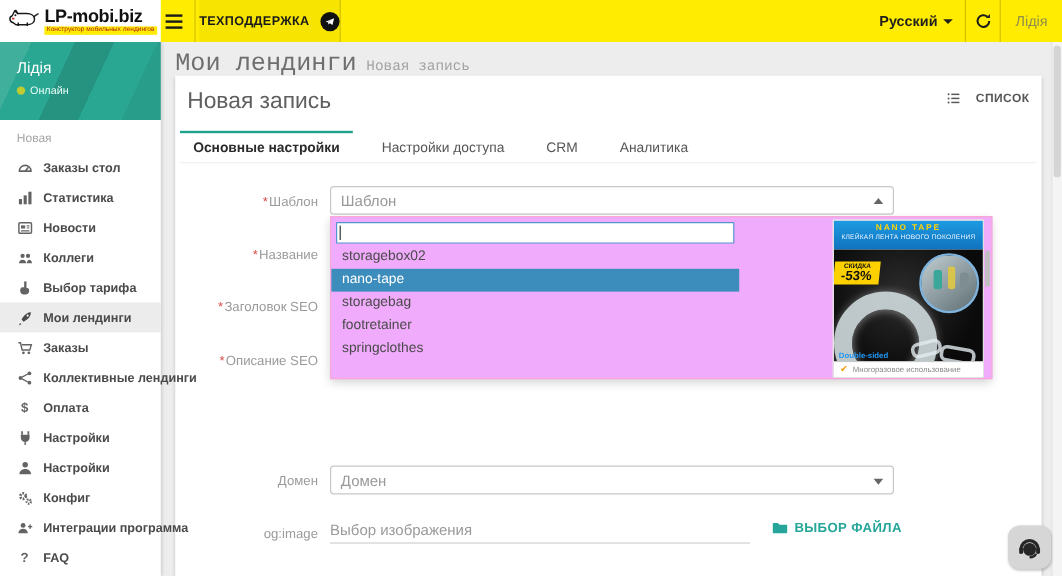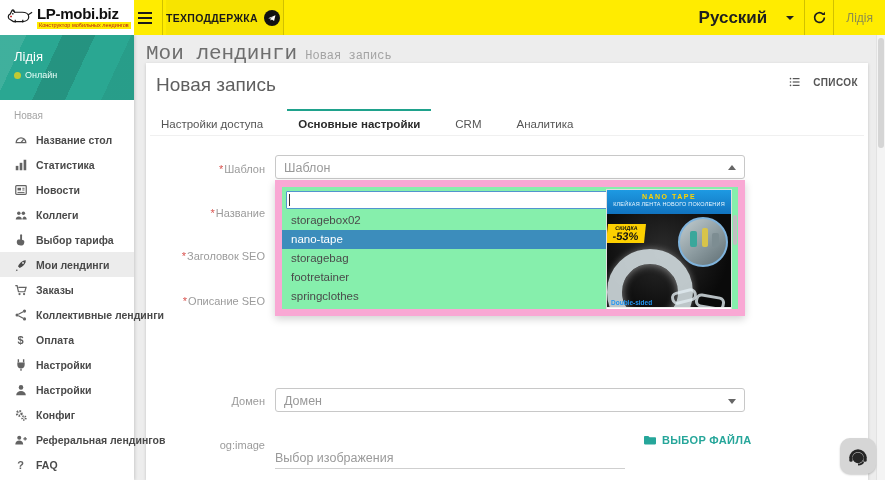--- a/index.html
+++ b/index.html
@@ -8,24 +8,24 @@
 
   
   .topbar { position:absolute; left:0; top:0; width:885px; height:35px; background:#ffec00; z-index:30; }
   .logo-box { position:absolute; left:0; top:0; width:134px; height:35px; background:#ffffff; display:flex; align-items:center; padding-left:4px; gap:3px; }
   .logo-texts { display:flex; flex-direction:column; line-height:1; }
   .logo-title { font-size:15px; font-weight:700; color:#111; letter-spacing:-0.3px; }
   .logo-sub { font-size:5.5px; color:#b71c1c; background:#ffec00; padding:1px 2px; margin-top:1px; white-space:nowrap; }
   .tb-divider { position:absolute; top:0; width:1px; height:35px; background:rgba(0,0,0,0.18); }
   .hamburger { position:absolute; left:138px; top:9px; width:16px; height:16px; cursor:pointer; }
   .hamburger i { display:block; width:14px; height:2px; background:#1a1a1a; margin:3px 0; }
-  .support-btn { position:absolute; left:166px; top:0; width:117px; height:35px; background:rgba(0,0,0,0.03); border:none; display:flex; align-items:center; justify-content:flex-start; gap:6px; font-family:inherit; font-size:10.5px; font-weight:700; color:#1a1a1a; letter-spacing:.3px; cursor:pointer; }
+  .support-btn { position:absolute; left:166px; top:0; width:117px; height:35px; background:rgba(0,0,0,0.03); border:none; display:flex; align-items:center; justify-content:space-between; gap:6px; font-family:inherit; font-size:10.5px; font-weight:700; color:#1a1a1a; letter-spacing:.3px; cursor:pointer; }
   .tg-circle { width:16px; height:16px; border-radius:50%; background:#111; display:flex; align-items:center; justify-content:center; }
   .tb-right { position:absolute; right:0; top:0; height:35px; display:flex; align-items:center; }
-  .lang { display:flex; align-items:center; gap:19px; font-size:17px; font-weight:700; color:#1f1f1f; padding:0 10px; height:35px; cursor:pointer; }
+  .lang { display:flex; align-items:center; gap:5px; font-size:12px; font-weight:700; color:#1f1f1f; padding:0 10px; height:35px; cursor:pointer; }
   .caret-down-s { width:0; height:0; border-left:4px solid transparent; border-right:4px solid transparent; border-top:4px solid #1f1f1f; }
   .refresh-btn { width:28px; height:35px; background:none; border:none; display:flex; align-items:center; justify-content:center; cursor:pointer; }
   .tb-user { font-size:12px; color:#8d8d4d; padding:0 12px; height:35px; display:flex; align-items:center; cursor:pointer; }
   .tb-sep { width:1px; height:35px; background:rgba(0,0,0,0.18); }
 
   
   .sidebar { position:absolute; left:0; top:35px; width:134px; height:445px; background:#ffffff; box-shadow:1px 0 3px rgba(0,0,0,.15); z-index:20; }
   .profile { height:65px; padding:14px 0 0 14px; color:#fff;
     background:
       linear-gradient(115deg, rgba(255,255,255,.10) 0 16%, rgba(0,0,0,0) 16% 38%, rgba(0,0,0,.12) 38% 58%, rgba(0,0,0,0) 58% 80%, rgba(0,0,0,.06) 80%),
@@ -56,21 +56,21 @@
 
   
   .flabel { position:absolute; left:0; width:119px; text-align:right; font-size:11px; color:#9b9b9b; }
   .req { color:#d9534f; margin-right:1px; }
 
   .sel { position:absolute; left:129px; width:470px; height:24px; background:#fff; border:1px solid #c8c8c8; border-radius:3px; cursor:pointer; }
   .sel-ph { position:absolute; left:8px; top:5px; font-size:12.5px; color:#999; }
   .caret-up { position:absolute; right:8px; top:9px; width:0; height:0; border-left:4px solid transparent; border-right:4px solid transparent; border-bottom:5px solid #666; }
   .caret-dn { position:absolute; right:8px; top:10px; width:0; height:0; border-left:4px solid transparent; border-right:4px solid transparent; border-top:5px solid #666; }
 
-  .dd-panel { position:absolute; left:129px; top:117px; width:470px; height:136px; background:#86efac; border:7px solid #f9a8d4; box-shadow:0 3px 8px rgba(0,0,0,.18); z-index:10; overflow:hidden; }
+  .dd-panel { position:absolute; left:129px; top:117px; width:552px; height:136px; background:#f0abfc; border:1px solid #f9a8d4; box-shadow:0 3px 8px rgba(0,0,0,.18); z-index:10; overflow:hidden; }
   .dd-search { position:absolute; left:4px; top:4px; width:332px; height:18px; border:1px solid #5294cf; border-radius:1px; font-family:inherit; font-size:11px; padding:0 4px; outline:none; }
   .dd-cursor { position:absolute; left:7px; top:7px; width:1px; height:12px; background:#333; }
   .dd-list { position:absolute; left:0; top:24px; width:340px; }
   .dd-opt { height:19px; line-height:19px; padding-left:9px; font-size:11.5px; color:#4a4a4a; cursor:pointer; }
   .dd-opt.hl { background:#3c8dbc; color:#fff; }
   .dd-scroll { position:absolute; right:1px; top:28px; width:4px; height:30px; background:#c0c0c0; border-radius:2px; }
 
   
   .preview { position:absolute; right:6px; top:2px; width:126px; height:132px; border:1px solid #e0e0e0; background:#fff; }
   .pv-head { height:24px; background:linear-gradient(180deg,#1e9ae2,#1173bf); text-align:center; padding-top:3px; }
@@ -87,21 +87,21 @@
   .pv-inset .b3 { left:32px; top:14px; width:7px; height:14px; background:#7d8d92; border-radius:2px; }
   .pv-roll { position:absolute; left:0px; bottom:-28px; width:86px; height:86px; border-radius:50%; border:15px solid rgba(214,224,228,.88); box-shadow:0 0 7px rgba(255,255,255,.35), inset 0 0 8px rgba(255,255,255,.5); }
   .pv-strip { position:absolute; border:3px solid rgba(225,235,240,.8); border-radius:6px; }
   .pv-strip.s1 { width:26px; height:13px; right:34px; bottom:4px; transform:rotate(-14deg); }
   .pv-strip.s2 { width:30px; height:14px; right:6px; bottom:-2px; transform:rotate(10deg); }
   .pv-caption { position:absolute; left:4px; bottom:1px; color:#2196f3; font-size:6.5px; font-weight:700; }
   .pv-feature { height:13px; background:#fff; display:flex; align-items:center; gap:4px; padding-left:5px; border-top:1px solid #eee; }
   .pv-check { color:#f39c12; font-size:8px; line-height:1; }
   .pv-feature-text { font-size:6.5px; color:#8a8a8a; }
 
-  .og-input { position:absolute; left:129px; top:368px; width:350px; height:22px; border:none; border-bottom:1px solid #cfcfcf; font-family:inherit; font-size:12.5px; color:#444; outline:none; background:transparent;margin-top:16px; }
+  .og-input { position:absolute; left:129px; top:368px; width:350px; height:22px; border:none; border-bottom:1px solid #cfcfcf; font-family:inherit; font-size:12.5px; color:#444; outline:none; background:transparent; }
   .og-input::placeholder { color:#9a9a9a; }
   .file-btn { position:absolute; left:497px; top:371px; background:none; border:none; display:flex; align-items:center; gap:5px; font-family:inherit; font-size:11px; font-weight:700; color:#26a69a; letter-spacing:.3px; cursor:pointer; }
 
   
   .page-scroll { position:absolute; right:0; top:35px; width:9px; height:445px; background:#f4f4f4; border-left:1px solid #e2e2e2; z-index:25; }
   .page-thumb { position:absolute; left:1px; top:3px; width:6px; height:110px; background:#d5d5d5; border-radius:3px; }
   .support-fab { position:absolute; right:9px; bottom:6px; width:36px; height:36px; border:none; border-radius:10px; background:#d6d6d6; display:flex; align-items:center; justify-content:center; cursor:pointer; box-shadow:0 1px 2px rgba(0,0,0,.2); z-index:26; }
 </style>
 </head>
 <body>
@@ -169,21 +169,21 @@
   <div class="menu-label">Новая</div>
   <nav class="nav">
 
     <div class="mi">
       <span class="mi-ic">
           <svg width="14" height="14" viewBox="0 0 16 16">
             <path d="M2.5 11a5.5 5.5 0 0 1 11 0z" fill="none" stroke="#636363" stroke-width="1.5"></path>
             <path d="M8 11 11 7.2" stroke="#636363" stroke-width="1.5"></path>
           </svg>
         </span>
-      <span class="mi-label">Название стол</span>
+      <span class="mi-label">Заказы стол</span>
     </div>
 
     <div class="mi">
       <span class="mi-ic">
           <svg width="14" height="14" viewBox="0 0 16 16" fill="#636363">
             <rect x="2" y="9" width="3" height="5"></rect>
             <rect x="6.5" y="5.5" width="3" height="8.5"></rect>
             <rect x="11" y="2" width="3" height="12"></rect>
           </svg>
         </span>
@@ -294,21 +294,21 @@
     </div>
 
     <div class="mi">
       <span class="mi-ic">
           <svg width="14" height="14" viewBox="0 0 16 16" fill="#636363">
             <circle cx="6" cy="5.5" r="2.3"></circle>
             <path d="M1.5 13c0-2.6 2-4.3 4.5-4.3S10.5 10.4 10.5 13z"></path>
             <path d="M12.7 4.7v4 M10.7 6.7h4" stroke="#636363" stroke-width="1.4"></path>
           </svg>
         </span>
-      <span class="mi-label">Реферальная лендингов</span>
+      <span class="mi-label">Интеграции программа</span>
     </div>
 
     <div class="mi">
       <span class="mi-ic">?</span>
       <span class="mi-label">FAQ</span>
     </div>
 
   </nav>
 </aside>
 
@@ -325,22 +325,22 @@
         <rect x="5" y="2.7" width="9" height="1.6"></rect>
         <circle cx="2" cy="8" r="1.1"></circle>
         <rect x="5" y="7.2" width="9" height="1.6"></rect>
         <circle cx="2" cy="12.5" r="1.1"></circle>
         <rect x="5" y="11.7" width="9" height="1.6"></rect>
       </svg>
     <span>СПИСОК</span>
   </button>
 
   <div class="tabs">
+    <div class="tab active">Основные настройки</div>
     <div class="tab">Настройки доступа</div>
-    <div class="tab active">Основные настройки</div>
     <div class="tab">CRM</div>
     <div class="tab">Аналитика</div>
   </div>
 
   <div class="flabel" style="top:100px"><span class="req">*</span><span>Шаблон</span></div>
   <div class="flabel" style="top:144px"><span class="req">*</span><span>Название</span></div>
   <div class="flabel" style="top:187px"><span class="req">*</span><span>Заголовок SEO</span></div>
   <div class="flabel" style="top:232px"><span class="req">*</span><span>Описание SEO</span></div>
   <div class="flabel" style="top:332px"><span>Домен</span></div>
   <div class="flabel" style="top:376px"><span>og:image</span></div>

